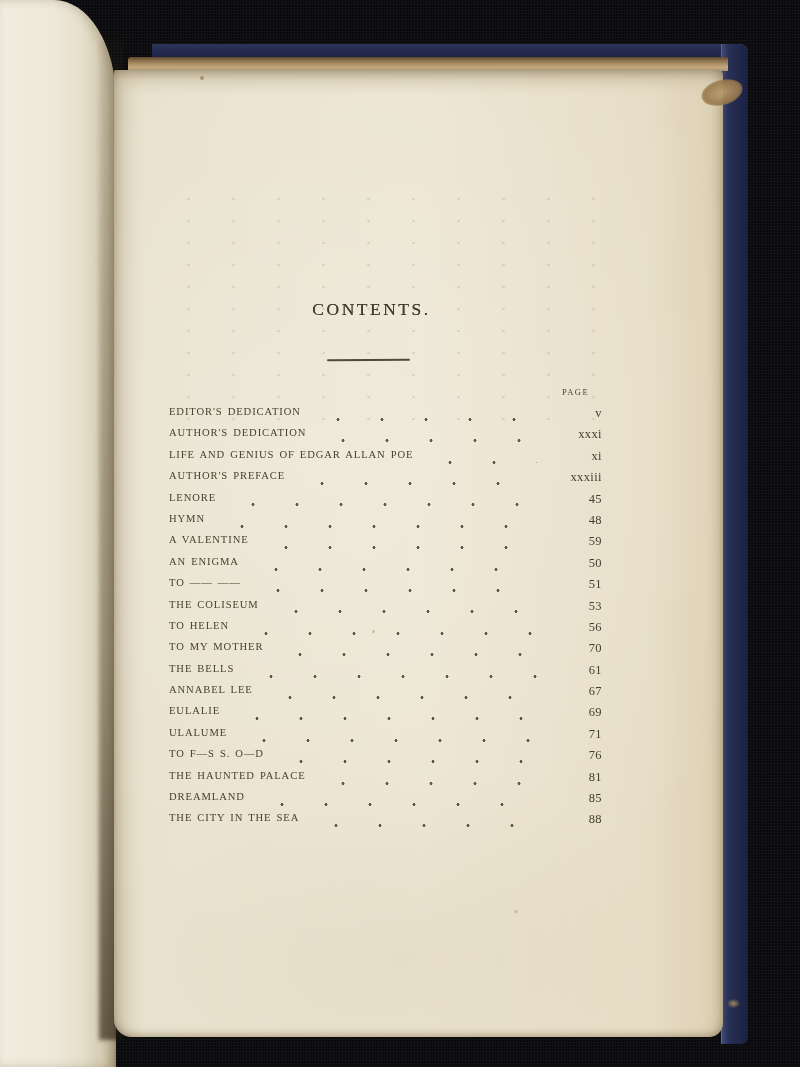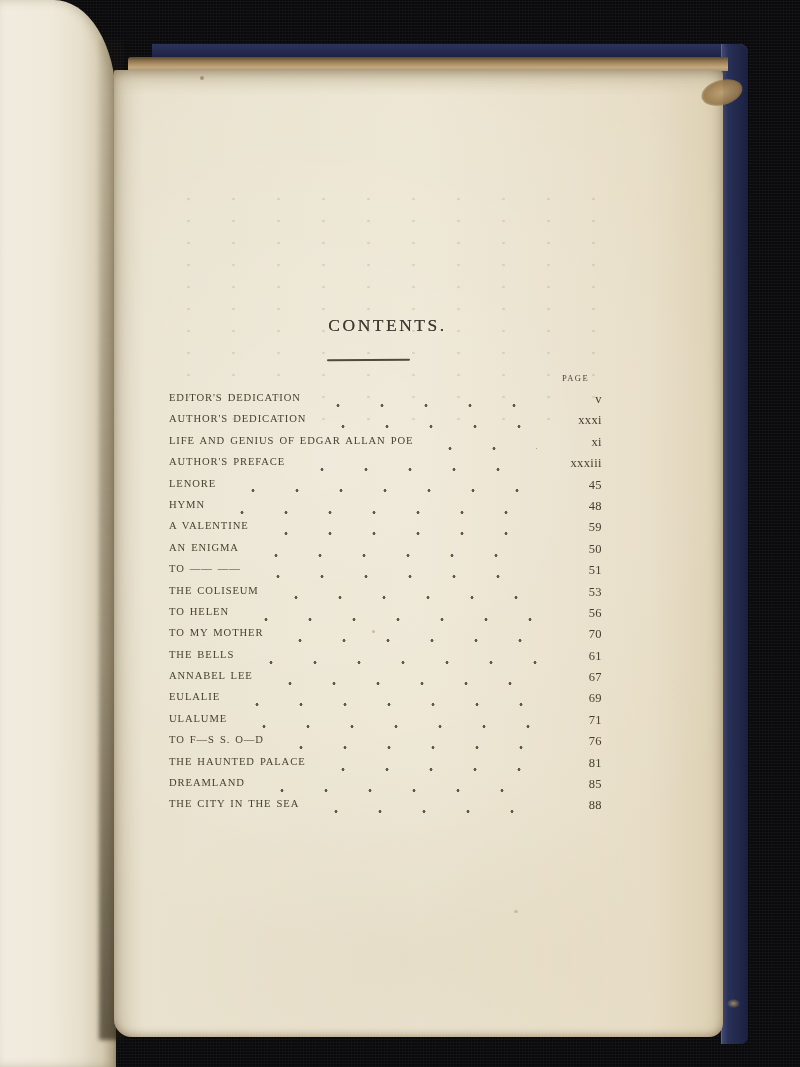--- a/index.html
+++ b/index.html
@@ -67,30 +67,30 @@
       inset 0 -5px 8px -4px rgba(120,95,60,.45);
     color:#4a4538;
   }
   
   .show-through{
     position:absolute;left:52px;top:118px;width:470px;height:238px;
     background-image:radial-gradient(circle, rgba(100,88,60,.5) 1px, rgba(100,88,60,0) 1.6px);
     background-size:45px 22px;opacity:.30;
   }
   .toc-title{
-    position:absolute;top:229px;left:0;width:100%;margin:16px;padding-right:94px;
+    position:absolute;top:229px;left:0;width:100%;margin:0;padding-right:94px;
     box-sizing:border-box;text-align:center;
     font-size:17.5px;font-weight:normal;letter-spacing:2.5px;color:#3d3a30;
     text-shadow:0 0 .5px rgba(60,55,45,.8);
   }
   .rule{
     position:absolute;left:213px;top:289px;width:83px;height:2px;
     background:#4f4a3b;border-radius:1px;transform:rotate(-.4deg);
   }
-  .toc{position:absolute;left:55px;top:322px;width:433px;}
+  .toc{position:absolute;left:55px;top:336px;width:433px;}
   .page-label{
     position:absolute;top:-19px;right:13px;
     font-size:8.5px;letter-spacing:1.4px;color:#4d4739;
   }
   .row{
     display:flex;align-items:flex-start;height:21.4px;
     font-size:10.6px;letter-spacing:.9px;word-spacing:1.5px;
     color:#47422f;white-space:nowrap;
   }
   .lbl{flex:0 0 auto;}

